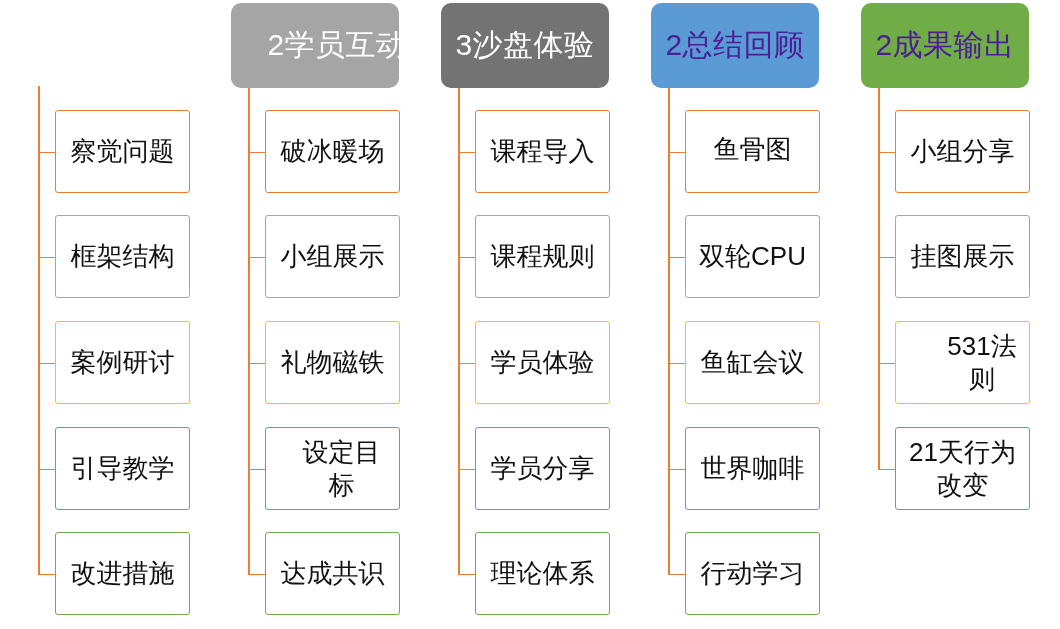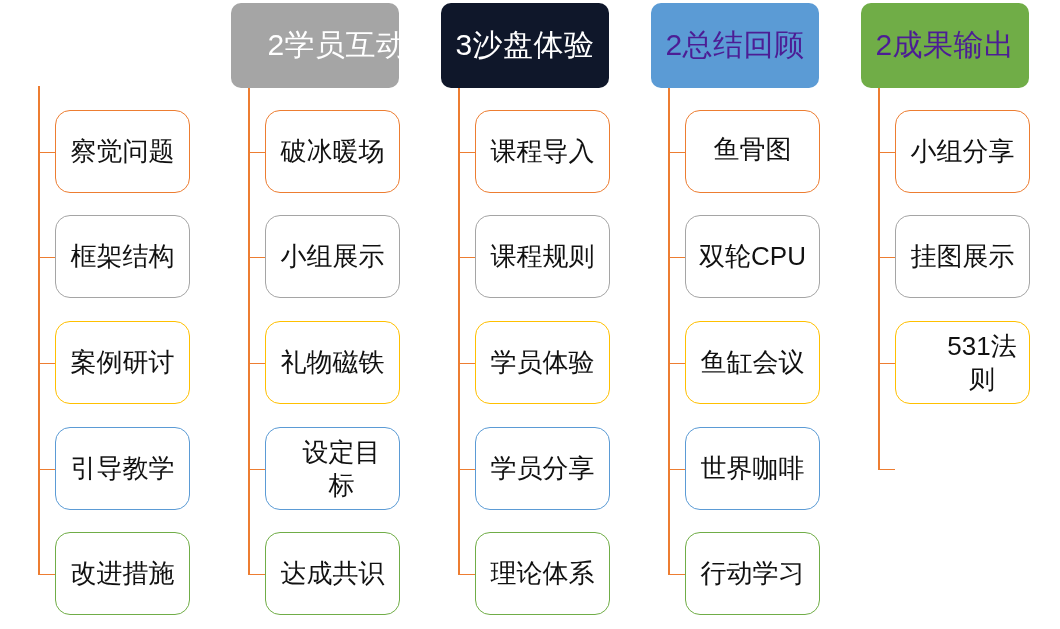--- a/index.html
+++ b/index.html
@@ -26,21 +26,21 @@
     font-size: 30px;
     letter-spacing: 0.5px;
     white-space: nowrap;
     box-sizing: border-box;
   }
   .child-node {
     position: absolute;
     width: 135px;
     height: 83px;
     background: #ffffff;
-    border-radius: 15px;
+    border-radius: 3px;
     border: 1.6px solid #000;
     display: flex;
     align-items: center;
     justify-content: center;
     text-align: center;
     color: #111111;
     font-size: 26px;
     line-height: 1.25;
     box-sizing: border-box;
     padding: 2px 6px;
@@ -83,35 +83,36 @@
     <div class="connector-stub" style="left: 458px; top: 151.5px; width: 17px; background: rgb(237, 125, 49);"></div>
     <div class="child-node" style="left: 475px; top: 110px; border-color: rgb(237, 125, 49);">课程导入</div>
     <div class="connector-stub" style="left: 458px; top: 256.5px; width: 17px; background: rgb(237, 125, 49);"></div>
     <div class="child-node" style="left: 475px; top: 215px; border-color: rgb(165, 165, 165);">课程规则</div>
     <div class="connector-stub" style="left: 458px; top: 362.5px; width: 17px; background: rgb(237, 125, 49);"></div>
     <div class="child-node" style="left: 475px; top: 321px; border-color: rgb(255, 192, 0);">学员体验</div>
     <div class="connector-stub" style="left: 458px; top: 468.5px; width: 17px; background: rgb(237, 125, 49);"></div>
     <div class="child-node" style="left: 475px; top: 427px; border-color: rgb(91, 155, 213);">学员分享</div>
     <div class="connector-stub" style="left: 458px; top: 573.5px; width: 17px; background: rgb(237, 125, 49);"></div>
     <div class="child-node" style="left: 475px; top: 532px; border-color: rgb(112, 173, 71);">理论体系</div>
-    <div class="col-header" style="left: 441px; top: 3px; background: #0f172a; color: rgb(255, 255, 255);">3沙盘体验</div>
+    <div class="col-header" style="left: 441px; top: 3px; background: #737373; color: rgb(255, 255, 255);">3沙盘体验</div>
     <div class="connector-line" style="left: 668px; top: 86px; height: 488.5px; background: rgb(237, 125, 49);"></div>
     <div class="connector-stub" style="left: 668px; top: 151.5px; width: 17px; background: rgb(237, 125, 49);"></div>
     <div class="child-node" style="left: 685px; top: 110px; border-color: rgb(237, 125, 49); font-family: Liberation Mono, monospace;">鱼骨图</div>
     <div class="connector-stub" style="left: 668px; top: 256.5px; width: 17px; background: rgb(237, 125, 49);"></div>
     <div class="child-node" style="left: 685px; top: 215px; border-color: rgb(165, 165, 165);">双轮CPU</div>
     <div class="connector-stub" style="left: 668px; top: 362.5px; width: 17px; background: rgb(237, 125, 49);"></div>
     <div class="child-node" style="left: 685px; top: 321px; border-color: rgb(255, 192, 0);">鱼缸会议</div>
     <div class="connector-stub" style="left: 668px; top: 468.5px; width: 17px; background: rgb(237, 125, 49);"></div>
     <div class="child-node" style="left: 685px; top: 427px; border-color: rgb(91, 155, 213);">世界咖啡</div>
     <div class="connector-stub" style="left: 668px; top: 573.5px; width: 17px; background: rgb(237, 125, 49);"></div>
     <div class="child-node" style="left: 685px; top: 532px; border-color: rgb(112, 173, 71);">行动学习</div>
     <div class="col-header" style="left: 651px; top: 3px; background: rgb(91, 155, 213); color: #4c1d95;">2总结回顾</div>
     <div class="connector-line" style="left: 878px; top: 86px; height: 383.5px; background: rgb(237, 125, 49);"></div>
     <div class="connector-stub" style="left: 878px; top: 151.5px; width: 17px; background: rgb(237, 125, 49);"></div>
     <div class="child-node" style="left: 895px; top: 110px; border-color: rgb(237, 125, 49);">小组分享</div>
     <div class="connector-stub" style="left: 878px; top: 256.5px; width: 17px; background: rgb(237, 125, 49);"></div>
     <div class="child-node" style="left: 895px; top: 215px; border-color: rgb(165, 165, 165);">挂图展示</div>
     <div class="connector-stub" style="left: 878px; top: 362.5px; width: 17px; background: rgb(237, 125, 49);"></div>
     <div class="child-node" style="left: 895px; top: 321px; border-color: rgb(255, 192, 0); padding-left: 45px;">531法则</div>
     <div class="connector-stub" style="left: 878px; top: 468.5px; width: 17px; background: rgb(237, 125, 49);"></div>
+    <div class="child-node" style="left: 895px; top: 427px; border-color: rgb(91, 155, 213);">21天行为改变</div>
     <div class="col-header" style="left: 861px; top: 3px; background: rgb(112, 173, 71); color: #4c1d95;">2成果输出</div>
   </div>
 
 </body></html>

